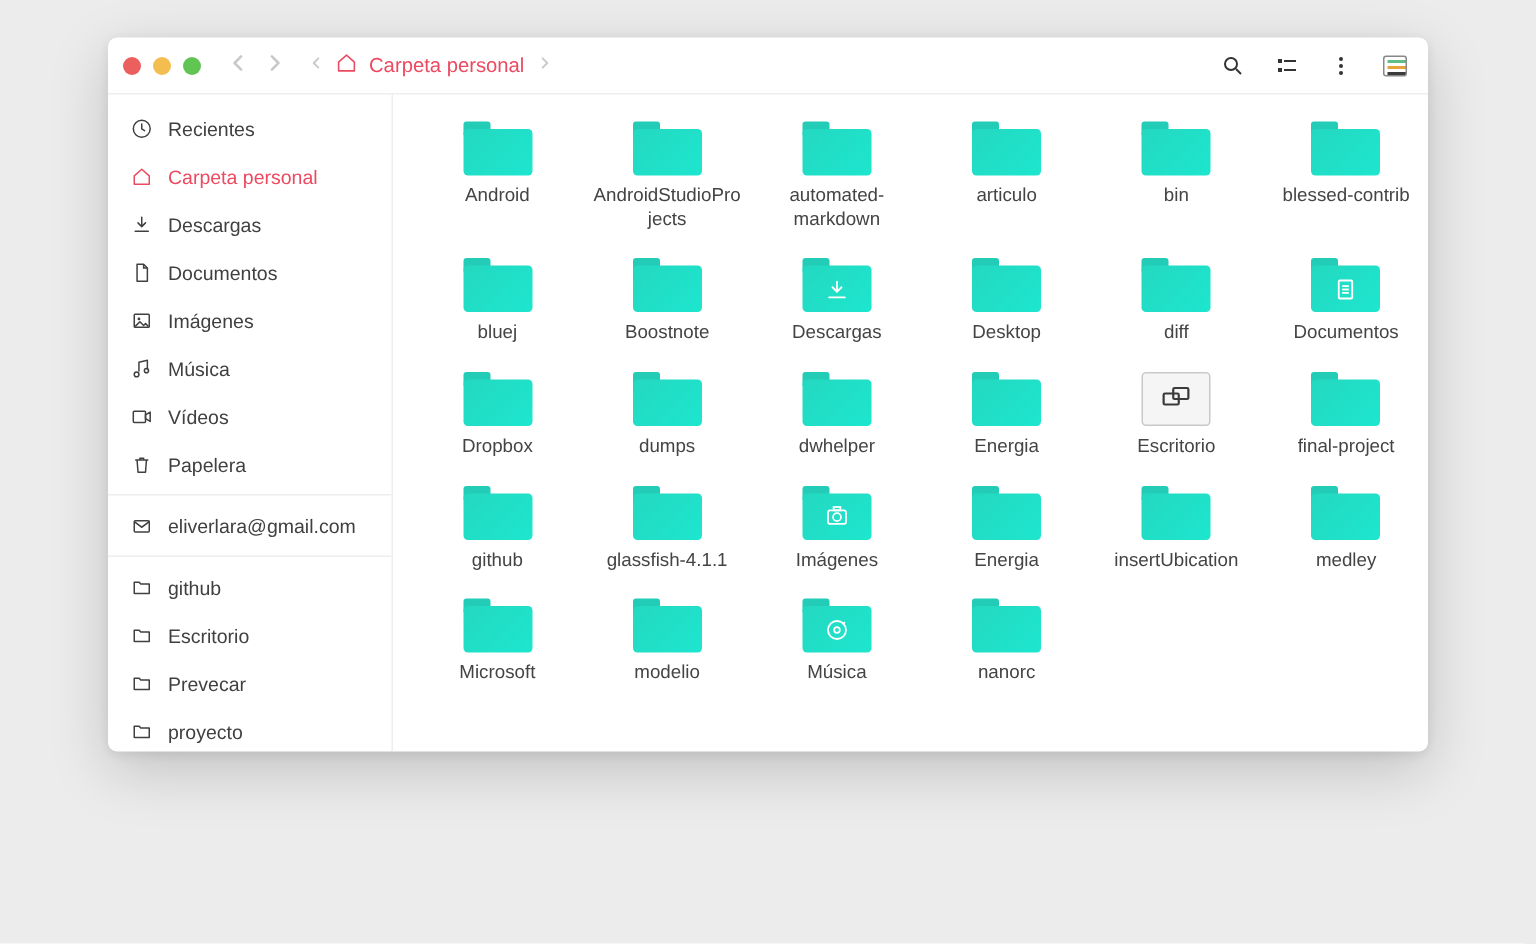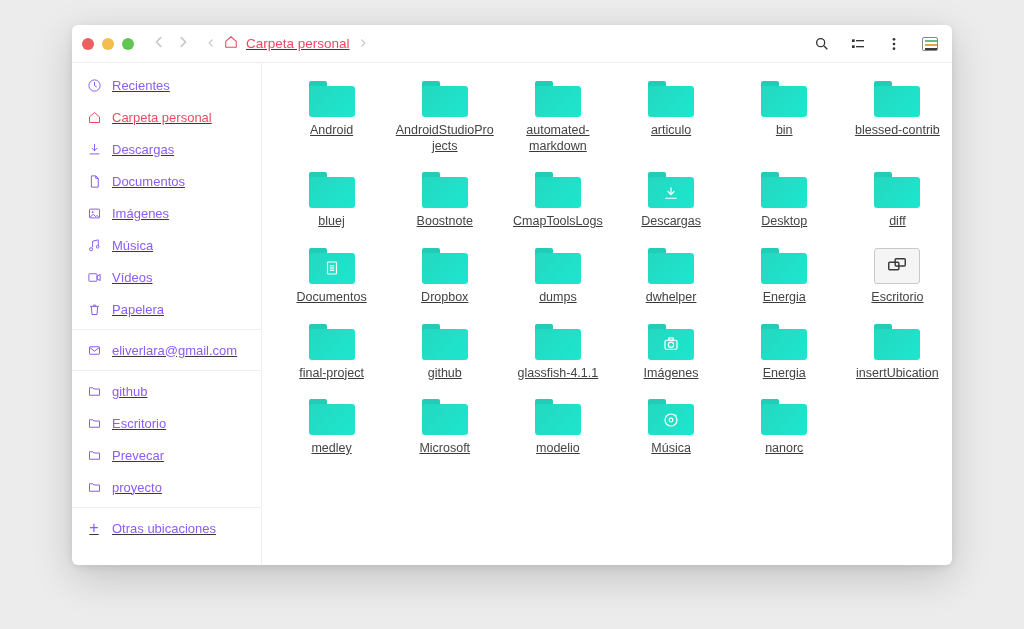--- a/index.html
+++ b/index.html
@@ -11,28 +11,27 @@
     width: 1024px;
     height: 629px;
     overflow: hidden;
     position: relative;
   }
   .window {
     position: absolute;
     left: 72px;
     top: 25px;
     width: 880px;
-    height: 540px;
+    height: 476px;
     background: #ffffff;
     border-radius: 6px;
     box-shadow: 0 12px 40px rgba(0,0,0,0.18), 0 2px 8px rgba(0,0,0,0.08);
     display: flex;
     flex-direction: column;
     overflow: hidden;
-    text-decoration: underline;
   }
   .titlebar {
     height: 38px;
     display: flex;
     align-items: center;
     padding: 0 10px;
     border-bottom: 1px solid #eee;
   }
   .traffic {
     display: flex;
@@ -92,21 +91,21 @@
     width: 190px;
     border-right: 1px solid #eee;
     overflow-y: auto;
     padding-top: 6px;
   }
   .side-item {
     display: flex;
     align-items: center;
     gap: 10px;
     padding: 8px 14px;
-    color: #8b5cf6;
+    color: #404040;
     cursor: default;
     font-size: 13px;
   }
   .side-item.active { color: #ec4a60; }
   .side-item .sico {
     width: 16px; height: 16px;
     display:flex; align-items:center; justify-content:center;
     color: inherit;
   }
   .side-item .sico svg { width:15px; height:15px; }
@@ -409,27 +408,20 @@
             <div class="folder-icon">
               <div class="folder-tab"></div>
               <div class="folder-body"></div>
             </div>
             <div class="file-label">Boostnote</div>
           </div>
           <div class="file">
             <div class="folder-icon">
               <div class="folder-tab"></div>
               <div class="folder-body"></div>
-            </div>
-            <div class="file-label">CmapToolsLogs</div>
-          </div>
-          <div class="file">
-            <div class="folder-icon">
-              <div class="folder-tab"></div>
-              <div class="folder-body"></div>
               <div class="folder-overlay">
                 <svg viewBox="0 0 24 24">
                   <use href="#ico-download-arrow"></use>
                 </svg>
               </div>
             </div>
             <div class="file-label">Descargas</div>
           </div>
           <div class="file">
             <div class="folder-icon">

